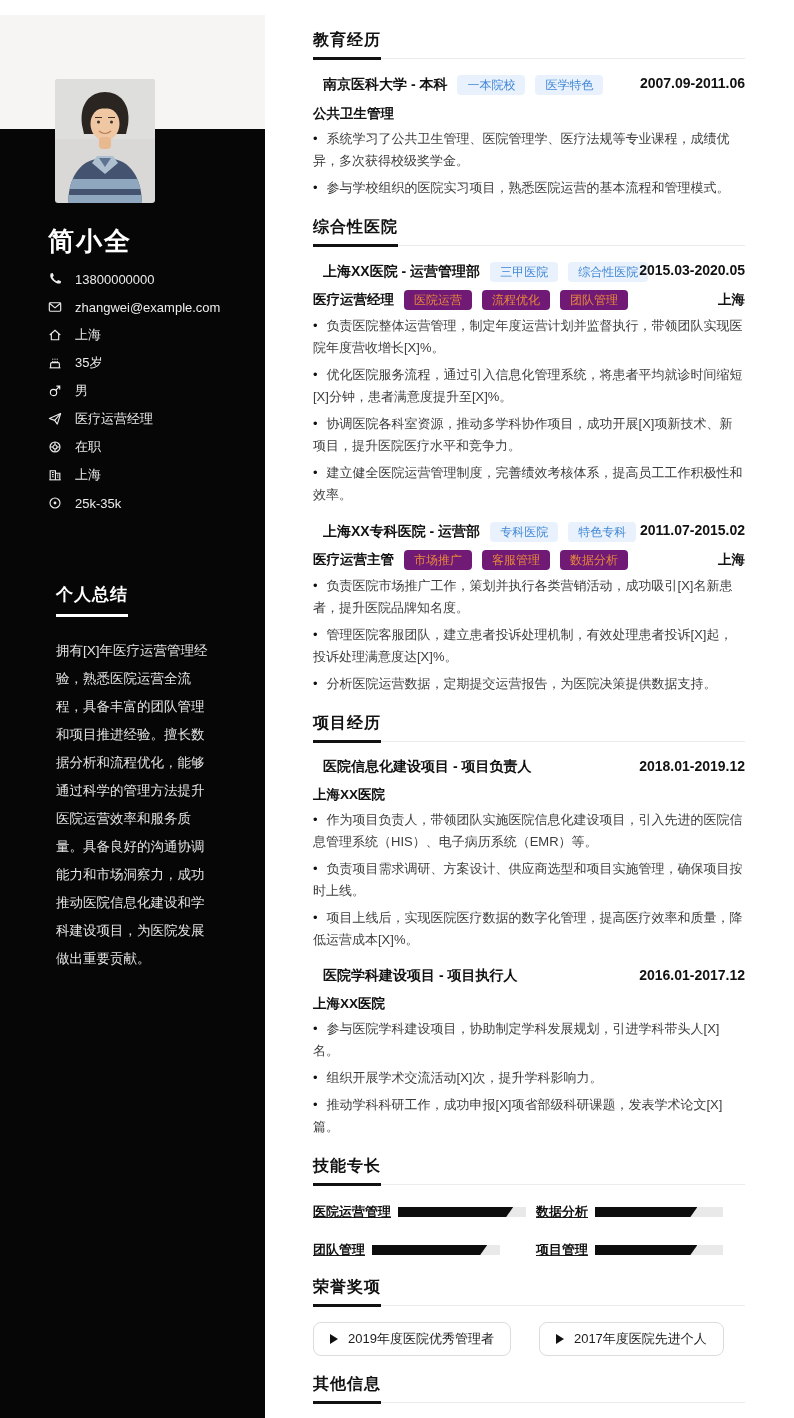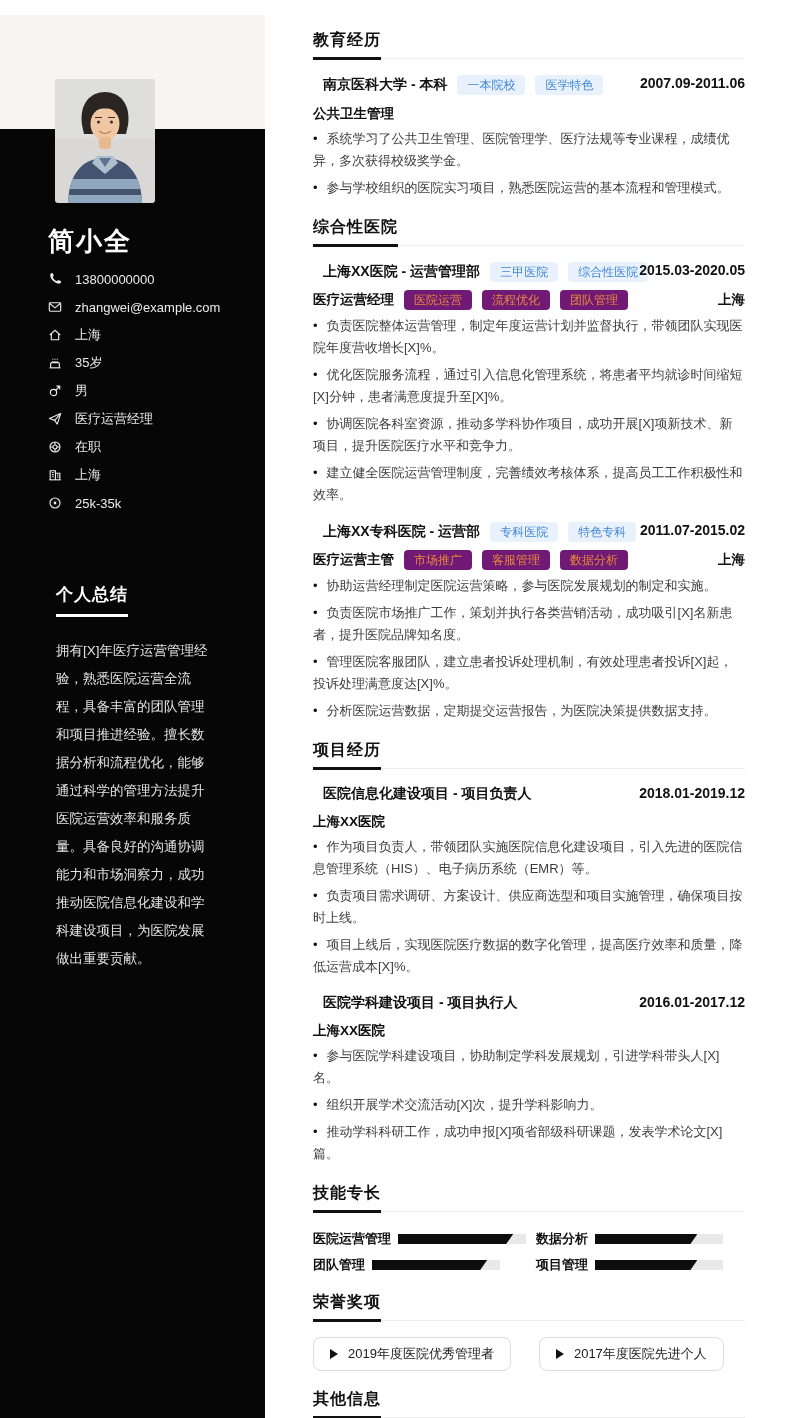--- a/index.html
+++ b/index.html
@@ -39,21 +39,21 @@
   .loc { font-size:13.5px; font-weight:700; color:#111; }
   .tag { font-size:12px; line-height:1; padding:4px 10px; border-radius:4px; white-space:nowrap; }
   .tag.blue { background:#e9f2fc; color:#3f86d6; }
   .tag.orange { background:#701a75; color:#e8873b; }
   .major, .org { margin-top:10px; font-size:13.5px; font-weight:700; color:#111; }
   .bullets { margin-top:2px; }
   .bullets p { margin:5px 0; font-size:13px; line-height:22px; color:#3d3d3d; }
   .bullets p::before { content:"•"; color:#111; margin-right:9px; }
   .entry + .entry { margin-top:14px; }
   
-  .skills-grid { display:grid; grid-template-columns:223px auto; justify-content:start; row-gap:8px; margin-top:18px; }
+  .skills-grid { display:grid; grid-template-columns:223px auto; justify-content:start; row-gap:20px; margin-top:18px;text-decoration:underline; }
   .skill { display:flex; align-items:center; }
   .skill .lbl { font-size:13px; font-weight:700; color:#111; white-space:nowrap; margin-right:7px; }
   .bar { width:128px; height:10px; background:#e9e9e9; }
   .fill { height:100%; background:#0d0d0d; clip-path:polygon(0 0, 100% 0, calc(100% - 7px) 100%, 0 100%); }
   
   .honors { display:flex; gap:28px; margin-top:16px; }
   .badge { display:flex; align-items:center; border:1px solid #dcdcdc; border-radius:8px; padding:7px 16px; background:#fff; font-size:13px; font-weight:500; color:#1c1c1c; }
   .tri { width:0; height:0; border-left:8px solid #111; border-top:5px solid transparent; border-bottom:5px solid transparent; margin-right:10px; flex:none; }
 </style>
 </head>
@@ -251,21 +251,20 @@
       <div class="subrow">
         <div class="left">
           <h4 class="role">医疗运营主管</h4>
           <span class="tag orange">市场推广</span>
           <span class="tag orange">客服管理</span>
           <span class="tag orange">数据分析</span>
         </div>
         <span class="loc">上海</span>
       </div>
       <div class="bullets">
-        <p>协助运营经理制定医院运营策略，参与医院发展规划的制定和实施。</p>
         <p>负责医院市场推广工作，策划并执行各类营销活动，成功吸引[X]名新患者，提升医院品牌知名度。</p>
         <p>管理医院客服团队，建立患者投诉处理机制，有效处理患者投诉[X]起，投诉处理满意度达[X]%。</p>
         <p>分析医院运营数据，定期提交运营报告，为医院决策提供数据支持。</p>
       </div>
     </div>
   </section>
 
   <section>
     <div class="sec-head">
       <h2>项目经历</h2>

